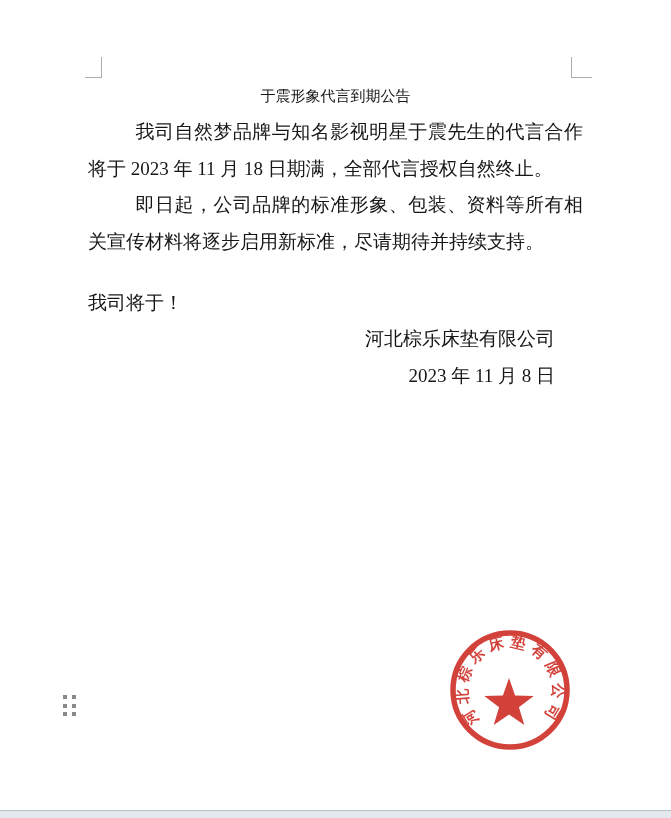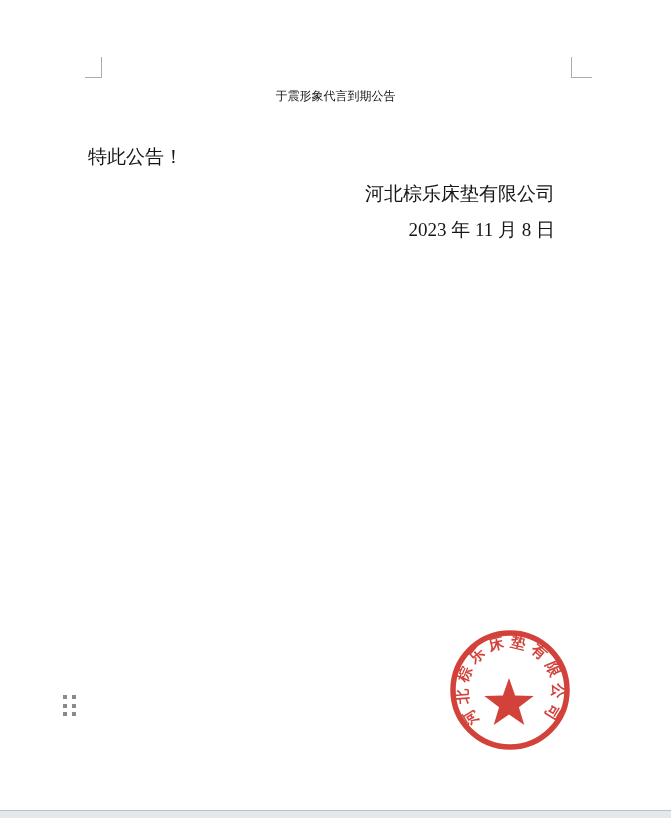--- a/index.html
+++ b/index.html
@@ -23,21 +23,21 @@
 
   
   .doc {
     position: absolute;
     left: 88px; top: 78px; width: 495px;
     font-size: 19px;
     line-height: 36.4px;
     color: #161616;
   }
   .doc-title {
-    font-size: 12px;
+    font-size: 15px;
     font-weight: normal;
     text-align: center;
     line-height: 36.4px;
   }
   .para {
     text-align: justify;
     text-justify: inter-character;
   }
   .indent { text-indent: 2.5em; }
   .blank-line { height: 25px; }
@@ -82,22 +82,24 @@
 
 <div class="page">
 
   <div class="crop tl-v"></div>
   <div class="crop tl-h"></div>
   <div class="crop tr-v"></div>
   <div class="crop tr-h"></div>
 
   <div class="doc">
     <h1 class="doc-title">于震形象代言到期公告</h1>
+    <p class="para indent">我司自然梦品牌与知名影视明星于震先生的代言合作将于 2023 年 11 月 18 日期满，全部代言授权自然终止。</p>
+    <p class="para indent">即日起，公司品牌的标准形象、包装、资料等所有相关宣传材料将逐步启用新标准，尽请期待并持续支持。</p>
     <div class="blank-line"></div>
-    <p class="para">特此公告！</p>
+    <p class="para">我司将于！</p>
     <div class="signature">
       <p>河北棕乐床垫有限公司</p>
       <p>2023 年 11 月 8 日</p>
     </div>
   </div>
 
   <div class="dots-grid">
     <span></span>
       <span></span>
       <span></span>

